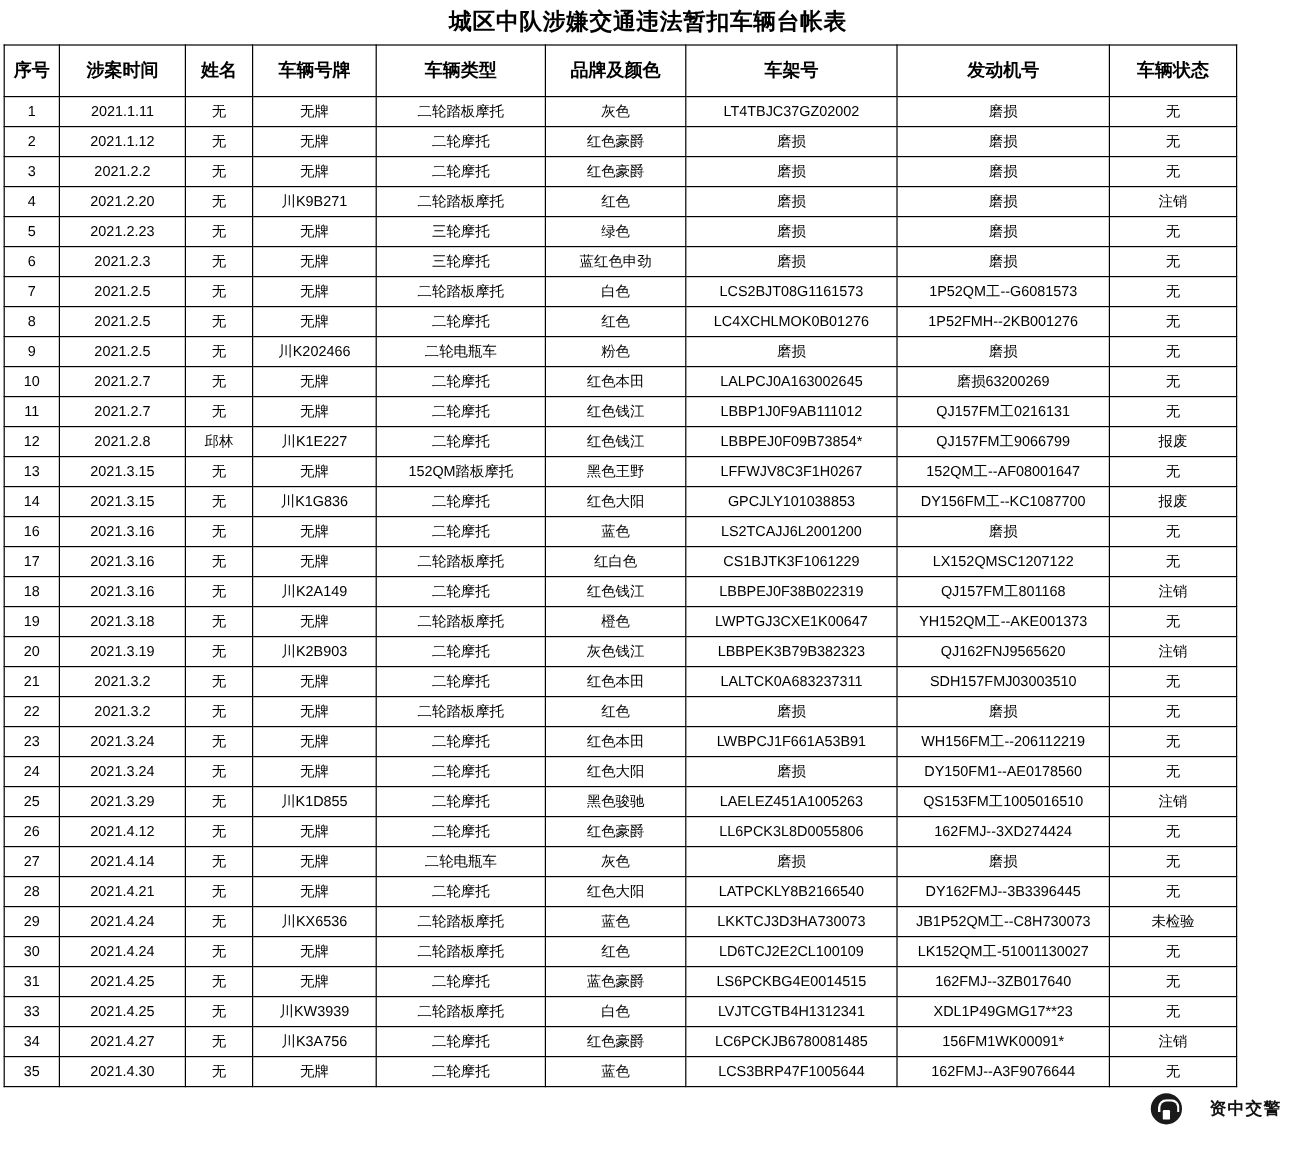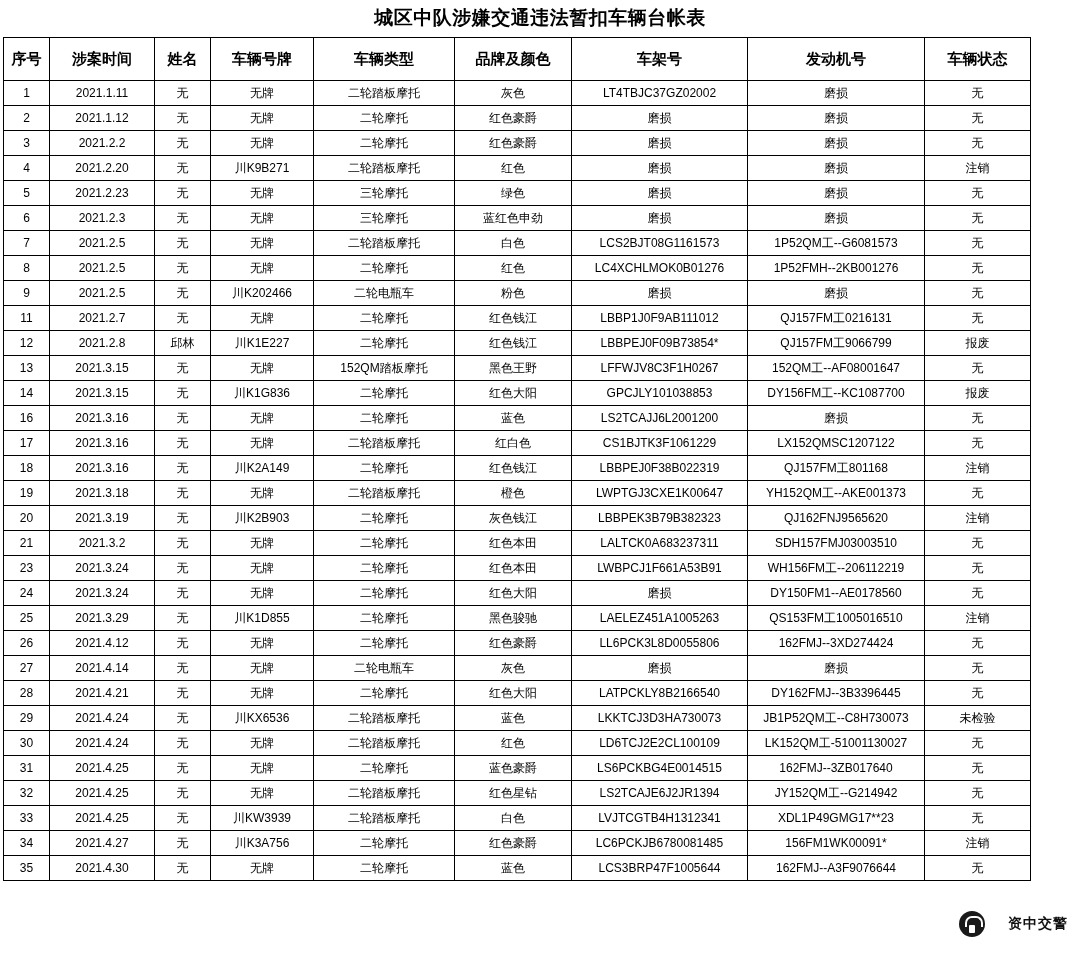--- a/index.html
+++ b/index.html
@@ -232,20 +232,31 @@
         <td>2021.2.5</td>
         <td>无</td>
         <td>川K202466</td>
         <td>二轮电瓶车</td>
         <td>粉色</td>
         <td class="vin-cell">磨损</td>
         <td class="vin-cell">磨损</td>
         <td>无</td>
       </tr>
       <tr>
+        <td class="num-cell">10</td>
+        <td>2021.2.7</td>
+        <td>无</td>
+        <td>无牌</td>
+        <td>二轮摩托</td>
+        <td>红色本田</td>
+        <td class="vin-cell">LALPCJ0A163002645</td>
+        <td class="vin-cell">磨损63200269</td>
+        <td>无</td>
+      </tr>
+      <tr>
         <td class="num-cell">11</td>
         <td>2021.2.7</td>
         <td>无</td>
         <td>无牌</td>
         <td>二轮摩托</td>
         <td>红色钱江</td>
         <td class="vin-cell">LBBP1J0F9AB111012</td>
         <td class="vin-cell">QJ157FM工0216131</td>
         <td>无</td>
       </tr>
@@ -342,20 +353,31 @@
         <td>2021.3.2</td>
         <td>无</td>
         <td>无牌</td>
         <td>二轮摩托</td>
         <td>红色本田</td>
         <td class="vin-cell">LALTCK0A683237311</td>
         <td class="vin-cell">SDH157FMJ03003510</td>
         <td>无</td>
       </tr>
       <tr>
+        <td class="num-cell">22</td>
+        <td>2021.3.2</td>
+        <td>无</td>
+        <td>无牌</td>
+        <td>二轮踏板摩托</td>
+        <td>红色</td>
+        <td class="vin-cell">磨损</td>
+        <td class="vin-cell">磨损</td>
+        <td>无</td>
+      </tr>
+      <tr>
         <td class="num-cell">23</td>
         <td>2021.3.24</td>
         <td>无</td>
         <td>无牌</td>
         <td>二轮摩托</td>
         <td>红色本田</td>
         <td class="vin-cell">LWBPCJ1F661A53B91</td>
         <td class="vin-cell">WH156FM工--206112219</td>
         <td>无</td>
       </tr>
@@ -438,31 +460,20 @@
       </tr>
       <tr>
         <td class="num-cell">31</td>
         <td>2021.4.25</td>
         <td>无</td>
         <td>无牌</td>
         <td>二轮摩托</td>
         <td>蓝色豪爵</td>
         <td class="vin-cell">LS6PCKBG4E0014515</td>
         <td class="vin-cell">162FMJ--3ZB017640</td>
-        <td>无</td>
-      </tr>
-      <tr>
-        <td class="num-cell">32</td>
-        <td>2021.4.25</td>
-        <td>无</td>
-        <td>无牌</td>
-        <td>二轮踏板摩托</td>
-        <td>红色星钻</td>
-        <td class="vin-cell">LS2TCAJE6J2JR1394</td>
-        <td class="vin-cell">JY152QM工--G214942</td>
         <td>无</td>
       </tr>
       <tr>
         <td class="num-cell">33</td>
         <td>2021.4.25</td>
         <td>无</td>
         <td>川KW3939</td>
         <td>二轮踏板摩托</td>
         <td>白色</td>
         <td class="vin-cell">LVJTCGTB4H1312341</td>

